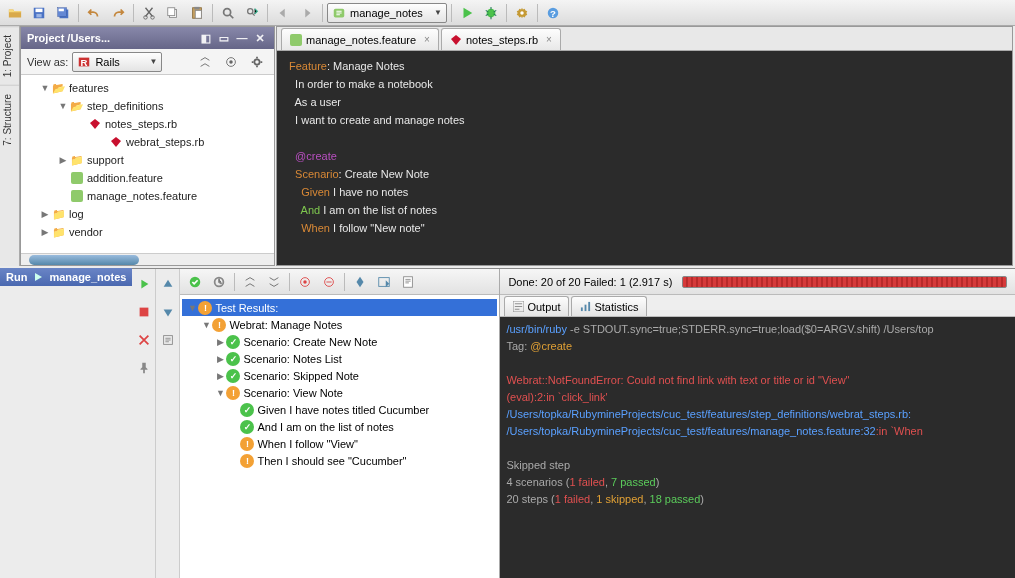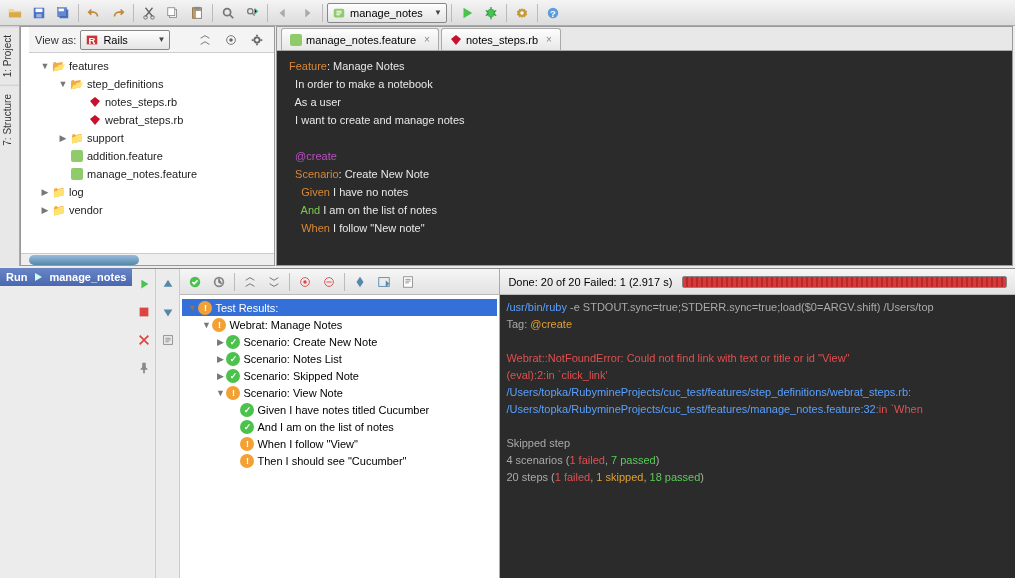--- a/index.html
+++ b/index.html
@@ -14,21 +14,21 @@
 
 
 .side-tabs { position: absolute; left: 0; top: 26px; width: 20px; height: 240px; background: #e8e8e8; border-right: 1px solid #aaa; display: flex; flex-direction: column; }
 .side-tab { writing-mode: vertical-rl; transform: rotate(180deg); padding: 8px 2px; font-size: 10px; color: #333; border-bottom: 1px solid #ccc; cursor: pointer; text-align: center; }
 
 
 .project-panel { position: absolute; left: 20px; top: 26px; width: 255px; height: 240px; background: #fff; border: 1px solid #999; display: flex; flex-direction: column; }
 .panel-header { height: 22px; background: linear-gradient(#88a,#668); color: #fff; display: flex; align-items: center; padding: 0 6px; font-weight: bold; font-size: 11px; }
 .panel-header .spacer { flex: 1; }
 .panel-header .hdr-btn { width: 16px; height: 16px; margin-left: 2px; cursor: pointer; opacity: 0.9; display:flex;align-items:center;justify-content:center; }
-.view-bar { height: 26px; border-bottom: 1px solid #ccc; display: flex; align-items: center; padding: 0 6px; gap: 4px; background: #f4f4f4; margin-left: 8px; }
+.view-bar { height: 26px; border-bottom: 1px solid #ccc; display: flex; align-items: center; padding: 0 6px; gap: 4px; background: #f4f4f4; }
 .view-bar label { font-size: 11px; color: #333; }
 .tree { flex: 1; overflow: auto; padding: 4px 0; font-size: 11px; color: #222; }
 .tree-node { display: flex; align-items: center; height: 18px; padding-left: 4px; cursor: pointer; white-space: nowrap; }
 .tw { width: 12px; text-align: center; color: #777; font-size: 9px; }
 .ticon { width: 16px; height: 14px; display: inline-flex; align-items: center; justify-content: center; margin-right: 2px; }
 .scrollbar-h { height: 12px; background: #eee; border-top: 1px solid #ccc; position: relative; }
 .scrollbar-h .thumb { position: absolute; left: 8px; top: 1px; height: 10px; width: 110px; background: linear-gradient(#9bd,#58a); border-radius: 6px; }
 
 
 .editor-area { position: absolute; left: 276px; top: 26px; right: 2px; height: 240px; background: #fff; display: flex; flex-direction: column; border: 1px solid #999; }
@@ -191,20 +191,28 @@
       </svg>
     </button>
 </div>
 
 <div class="side-tabs">
   <div class="side-tab">1: Project</div>
   <div class="side-tab">7: Structure</div>
 </div>
 
 <div class="project-panel">
+  <div class="panel-header">
+    <span>Project /Users...</span>
+    <span class="spacer"></span>
+    <span class="hdr-btn">◧</span>
+    <span class="hdr-btn">▭</span>
+    <span class="hdr-btn">—</span>
+    <span class="hdr-btn">✕</span>
+  </div>
   <div class="view-bar">
     <label>View as:</label>
     <div class="combo" style="min-width:90px">
       <svg class="isvg" viewBox="0 0 16 16">
           <rect x="2" y="3" width="12" height="10" fill="#c33"></rect>
           <text x="8" y="12" text-anchor="middle" fill="#fff" font-size="8" font-weight="bold">R</text>
         </svg>
       <span>Rails</span>
       <span style="flex:1"></span>
         <span class="combo-arrow">▼</span>
@@ -240,21 +248,21 @@
         <span>step_definitions</span>
       </div>
     <div class="tree-node" style="padding-left:66px">
         <span class="ticon">
           <svg width="12" height="12" viewBox="0 0 12 12">
             <path fill="#c8102e" d="M6 1l5 4-5 6-5-6z"></path>
           </svg>
         </span>
         <span>notes_steps.rb</span>
       </div>
-    <div class="tree-node" style="padding-left:66px">
+    <div class="tree-node" style="padding-left:87px">
         <span class="ticon">
           <svg width="12" height="12" viewBox="0 0 12 12">
             <path fill="#c8102e" d="M6 1l5 4-5 6-5-6z"></path>
           </svg>
         </span>
         <span>webrat_steps.rb</span>
       </div>
     <div class="tree-node" style="padding-left:36px">
         <span class="tw">▶</span>
         <span class="ticon">📁</span>
@@ -475,20 +483,37 @@
             <span class="status-ico skip">!</span>
             <span>Then I should see "Cucumber"</span>
           </div>
       </div>
     </div>
     <div class="run-right">
       <div class="done-bar">
         <span>Done: 20 of 20  Failed: 1  (2.917 s)</span>
         <div class="progress"></div>
       </div>
+      <div class="out-tabs">
+        <div class="out-tab">
+            <svg width="11" height="11" viewBox="0 0 12 12">
+              <rect width="12" height="12" fill="none" stroke="#888"></rect>
+              <path stroke="#888" d="M2 3h8M2 6h8M2 9h5"></path>
+            </svg>
+            <span>Output</span>
+          </div>
+        <div class="out-tab">
+            <svg width="11" height="11" viewBox="0 0 12 12">
+              <rect x="1" y="7" width="2" height="4" fill="#58a"></rect>
+              <rect x="5" y="4" width="2" height="7" fill="#58a"></rect>
+              <rect x="9" y="1" width="2" height="10" fill="#58a"></rect>
+            </svg>
+            <span>Statistics</span>
+          </div>
+      </div>
       <div class="console"><span class="lnk">/usr/bin/ruby</span><span class="gry"> -e STDOUT.sync=true;STDERR.sync=true;load($0=ARGV.shift) /Users/top</span>
 <span class="gry">Tag: </span><span class="org">@create</span>
 <span></span>
 <span class="err">Webrat::NotFoundError: Could not find link with text or title or id "View"</span>
 <span class="err">(eval):2:in `click_link'</span>
 <span class="lnk">/Users/topka/RubymineProjects/cuc_test/features/step_definitions/webrat_steps.rb:</span>
 <span class="lnk">/Users/topka/RubymineProjects/cuc_test/features/manage_notes.feature:32</span><span class="err">:in `When </span>
 <span></span>
 <span class="gry">Skipped step</span>
 <span class="gry">4 scenarios (</span><span class="err">1 failed</span><span class="gry">, </span><span class="grn">7 passed</span><span class="gry">)</span>

